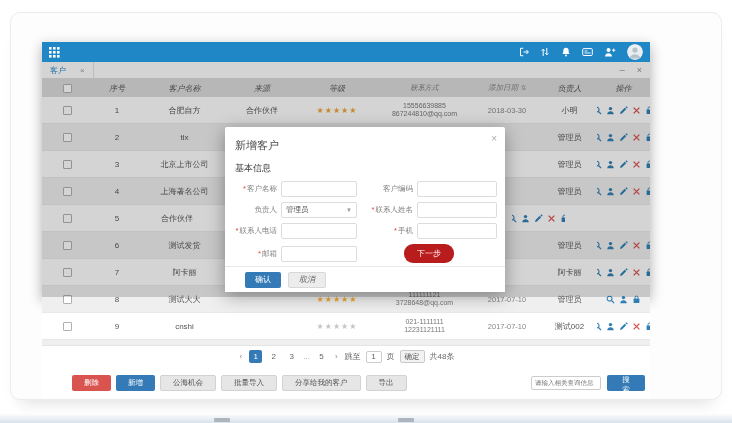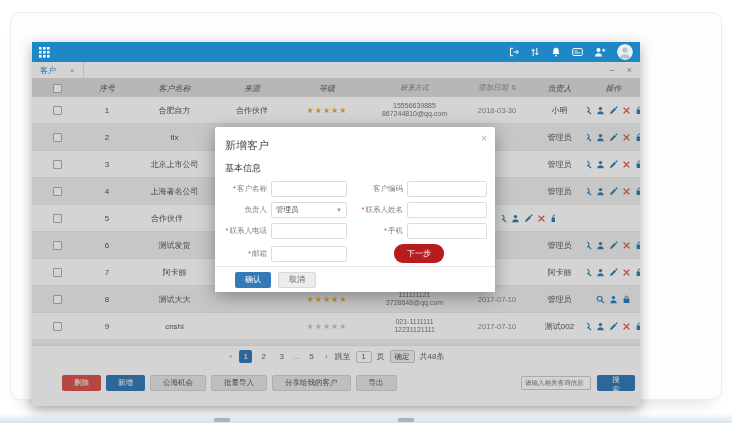--- a/index.html
+++ b/index.html
@@ -9,21 +9,21 @@
 
   
   .frame { position:absolute; left:10px; top:12px; width:712px; height:388px;
            background:#fdfdfe; border:1px solid #ececee; border-radius:10px;
            box-shadow:0 12px 16px -10px rgba(0,0,0,.14); }
   .base-strip { position:absolute; left:0; top:413px; width:732px; height:10px;
                 background:linear-gradient(180deg,#ffffff 0%,#e9eef3 60%,#d8e1ea 100%); }
   .nub { position:absolute; top:418px; width:16px; height:4px; background:#adb6bf; border-radius:1px; }
 
   
-  .window { position:absolute; left:32px; top:42px; width:608px; height:364px;
+  .window { position:absolute; left:42px; top:42px; width:608px; height:255px;
             background:#fff; box-shadow:0 4px 12px rgba(0,0,0,.32); }
 
   
   .topbar { height:20px; background:#1f87c5; display:flex; align-items:center;
             justify-content:space-between; padding:0 7px; }
   .tb-left { display:flex; align-items:center; }
   .tb-right { display:flex; align-items:center; gap:11px; }
   .tb-icon { display:inline-flex; align-items:center; cursor:pointer; line-height:0; }
   .avatar { width:16px; height:16px; border-radius:50%; overflow:hidden; line-height:0; }
 
@@ -105,21 +105,21 @@
   .m-caret { color:#999; font-size:6px; }
   .m-next { grid-column:3/5; justify-self:center; background:#b91c1c; color:#fff;
             border:none; border-radius:9px; font-size:8px; padding:4px 13px;
             cursor:pointer; font-family:inherit; }
   .m-foot { position:absolute; left:0; bottom:0; width:100%; height:26px;
             border-top:1px solid #e8e8e8; display:flex; align-items:center;
             gap:7px; padding-left:20px; background:#fff; }
   .m-btn { height:16px; border-radius:2px; font-size:8px; padding:0 10px;
            cursor:pointer; font-family:inherit; border:none; }
   .m-btn.primary { background:#337ab7; color:#fff; }
-  .m-btn.plain { background:#ececec; color:#666; border:1px solid #d8d8d8; }
+  .m-btn.plain { background:#ececec; color:#666; border:1px solid #d8d8d8;font-style:italic; }
 </style>
 </head>
 <body>
 
 <div class="canvas">
   <div class="frame"></div>
   <div class="base-strip"></div>
   <div class="nub" style="left:214px"></div>
   <div class="nub" style="left:398px"></div>
 

